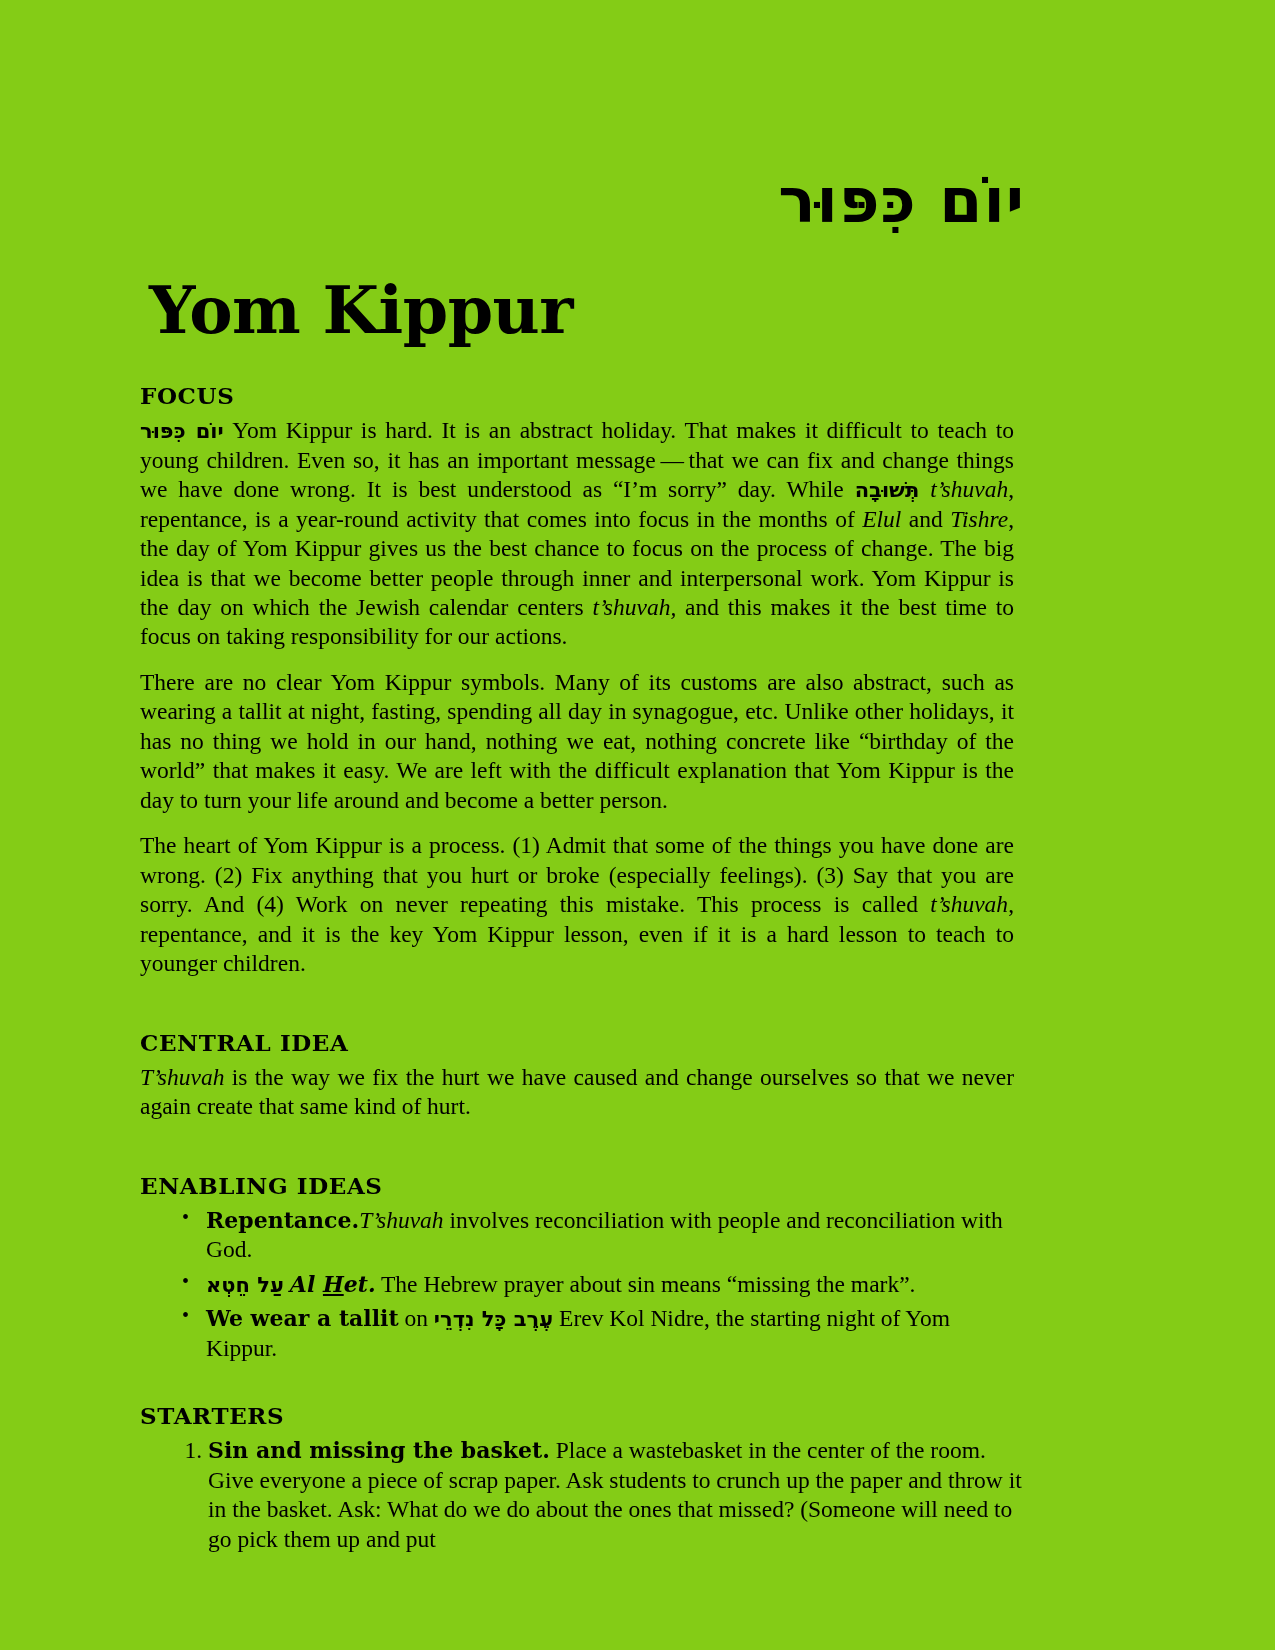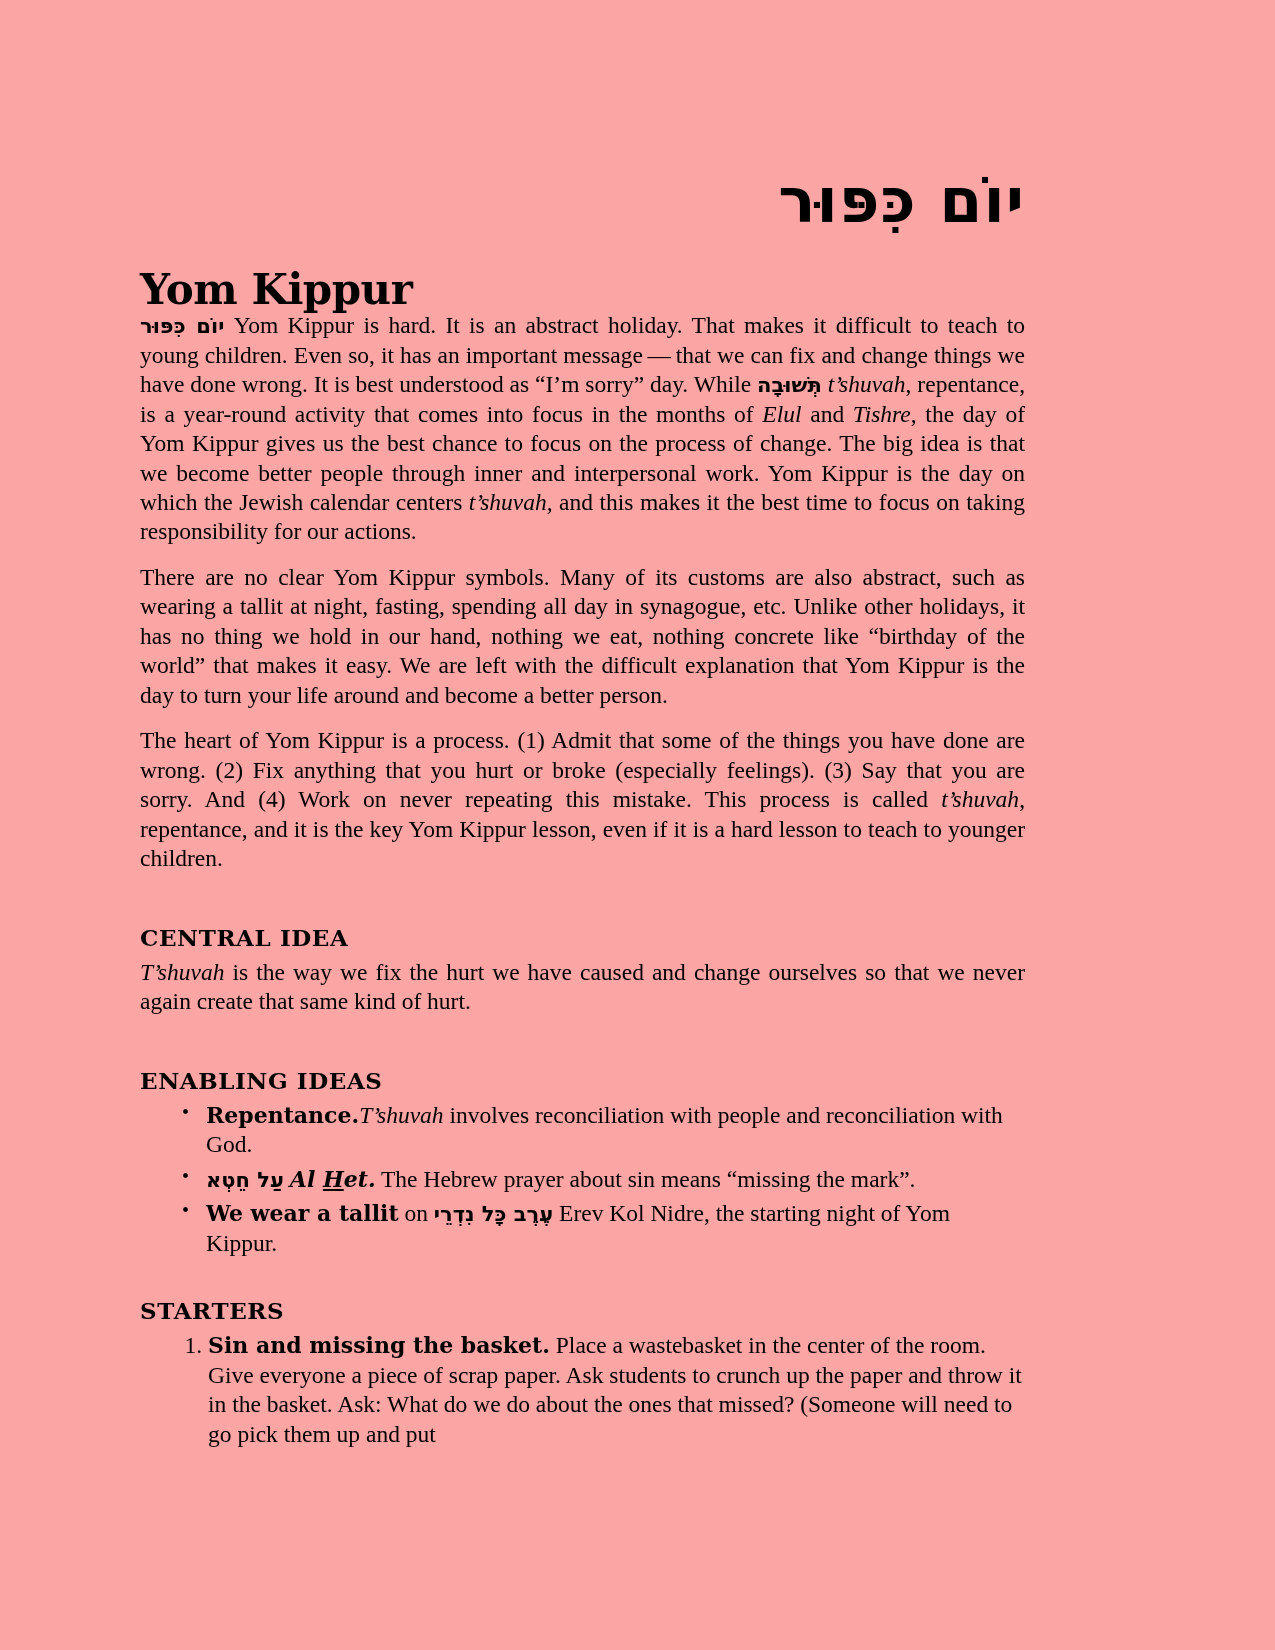--- a/index.html
+++ b/index.html
@@ -7,21 +7,21 @@
     margin: 0;
     padding: 0;
     background: #ffffff;
   }
 
   .page {
     position: relative;
     width: 1275px;
     height: 1650px;
     margin: 0 auto;
-    background: #fca5a5;
+    background: #84cc16;
     color: #000000;
     box-sizing: border-box;
     overflow: hidden;
     font-family: "Liberation Serif", "DejaVu Serif", serif;
   }
 
   
   .content {
     position: absolute;
     left: 140px;
@@ -37,45 +37,45 @@
     direction: rtl;
     font-family: "DejaVu Sans", "Liberation Sans", sans-serif;
     font-weight: 700;
     font-size: 62px;
     line-height: 1.05;
     letter-spacing: 1px;
   }
 
   
   .doc-title {
-    margin: 0;
+    margin: 9px;
     padding-top: 36px;
     font-family: "DejaVu Serif", "Liberation Serif", serif;
     font-weight: 700;
-    font-size: 42px;
+    font-size: 65px;
     line-height: 1.0;
     letter-spacing: -0.5px;
     color: #000;
   }
 
   
   .section-heading {
     font-family: "DejaVu Serif", "Liberation Serif", serif;
     font-weight: 700;
     font-size: 23px;
     letter-spacing: 0.6px;
     margin: 0;
     padding-top: 30px;
     padding-bottom: 7px;
   }
   .section-heading.tight-top { padding-top: 34px; }
 
   
   p.body {
-    margin: 0 0 0 0;
+    margin: 0 11px 0 0;
     padding-bottom: 16px;
     font-size: 23.5px;
     line-height: 1.255;
     text-align: justify;
     text-justify: inter-word;
     hyphens: manual;
   }
   p.body:last-child { padding-bottom: 0; }
 
   
@@ -156,20 +156,21 @@
 <body>
 
 <div class="page">
 
   <div class="content">
 
     <div class="hebrew-header">יוֹם כִּפּוּר</div>
 
     <h1 class="doc-title">Yom Kippur</h1>
 
+    <h2 class="section-heading">FOCUS</h2>
 
     <p class="body"><span class="heb">יוֹם כִּפּוּר</span><span> Yom Kippur is hard. It is an abstract holiday. That makes it difficult to teach to young children. Even so, it has an important message — that we can fix and change things we have done wrong. It is best understood as “I’m sorry” day. While </span><span class="heb">תְּשׁוּבָה</span><span> </span><span class="it">t’shuvah</span><span>, repentance, is a year-round activity that comes into focus in the months of </span><span class="it">Elul</span><span> and </span><span class="it">Tishre</span><span>, the day of Yom Kippur gives us the best chance to focus on the process of change. The big idea is that we become better people through inner and interpersonal work. Yom Kippur is the day on which the Jewish calendar centers </span><span class="it">t’shuvah,</span><span> and this makes it the best time to focus on taking responsibility for our actions.</span></p>
 
     <p class="body">There are no clear Yom Kippur symbols. Many of its customs are also abstract, such as wearing a tallit at night, fasting, spending all day in synagogue, etc. Unlike other holidays, it has no thing we hold in our hand, nothing we eat, nothing concrete like “birthday of the world” that makes it easy. We are left with the difficult explanation that Yom Kippur is the day to turn your life around and become a better person.</p>
 
     <p class="body"><span>The heart of Yom Kippur is a process. (1) Admit that some of the things you have done are wrong. (2) Fix anything that you hurt or broke (especially feelings). (3) Say that you are sorry. And (4) Work on never repeating this mistake. This process is called </span><span class="it">t’shuvah</span><span>, repentance, and it is the key Yom Kippur lesson, even if it is a hard lesson to teach to younger children.</span></p>
 
     <h2 class="section-heading tight-top">CENTRAL IDEA</h2>
 
     <p class="body"><span class="it">T’shuvah</span><span> is the way we fix the hurt we have caused and change ourselves so that we never again create that same kind of hurt.</span></p>

